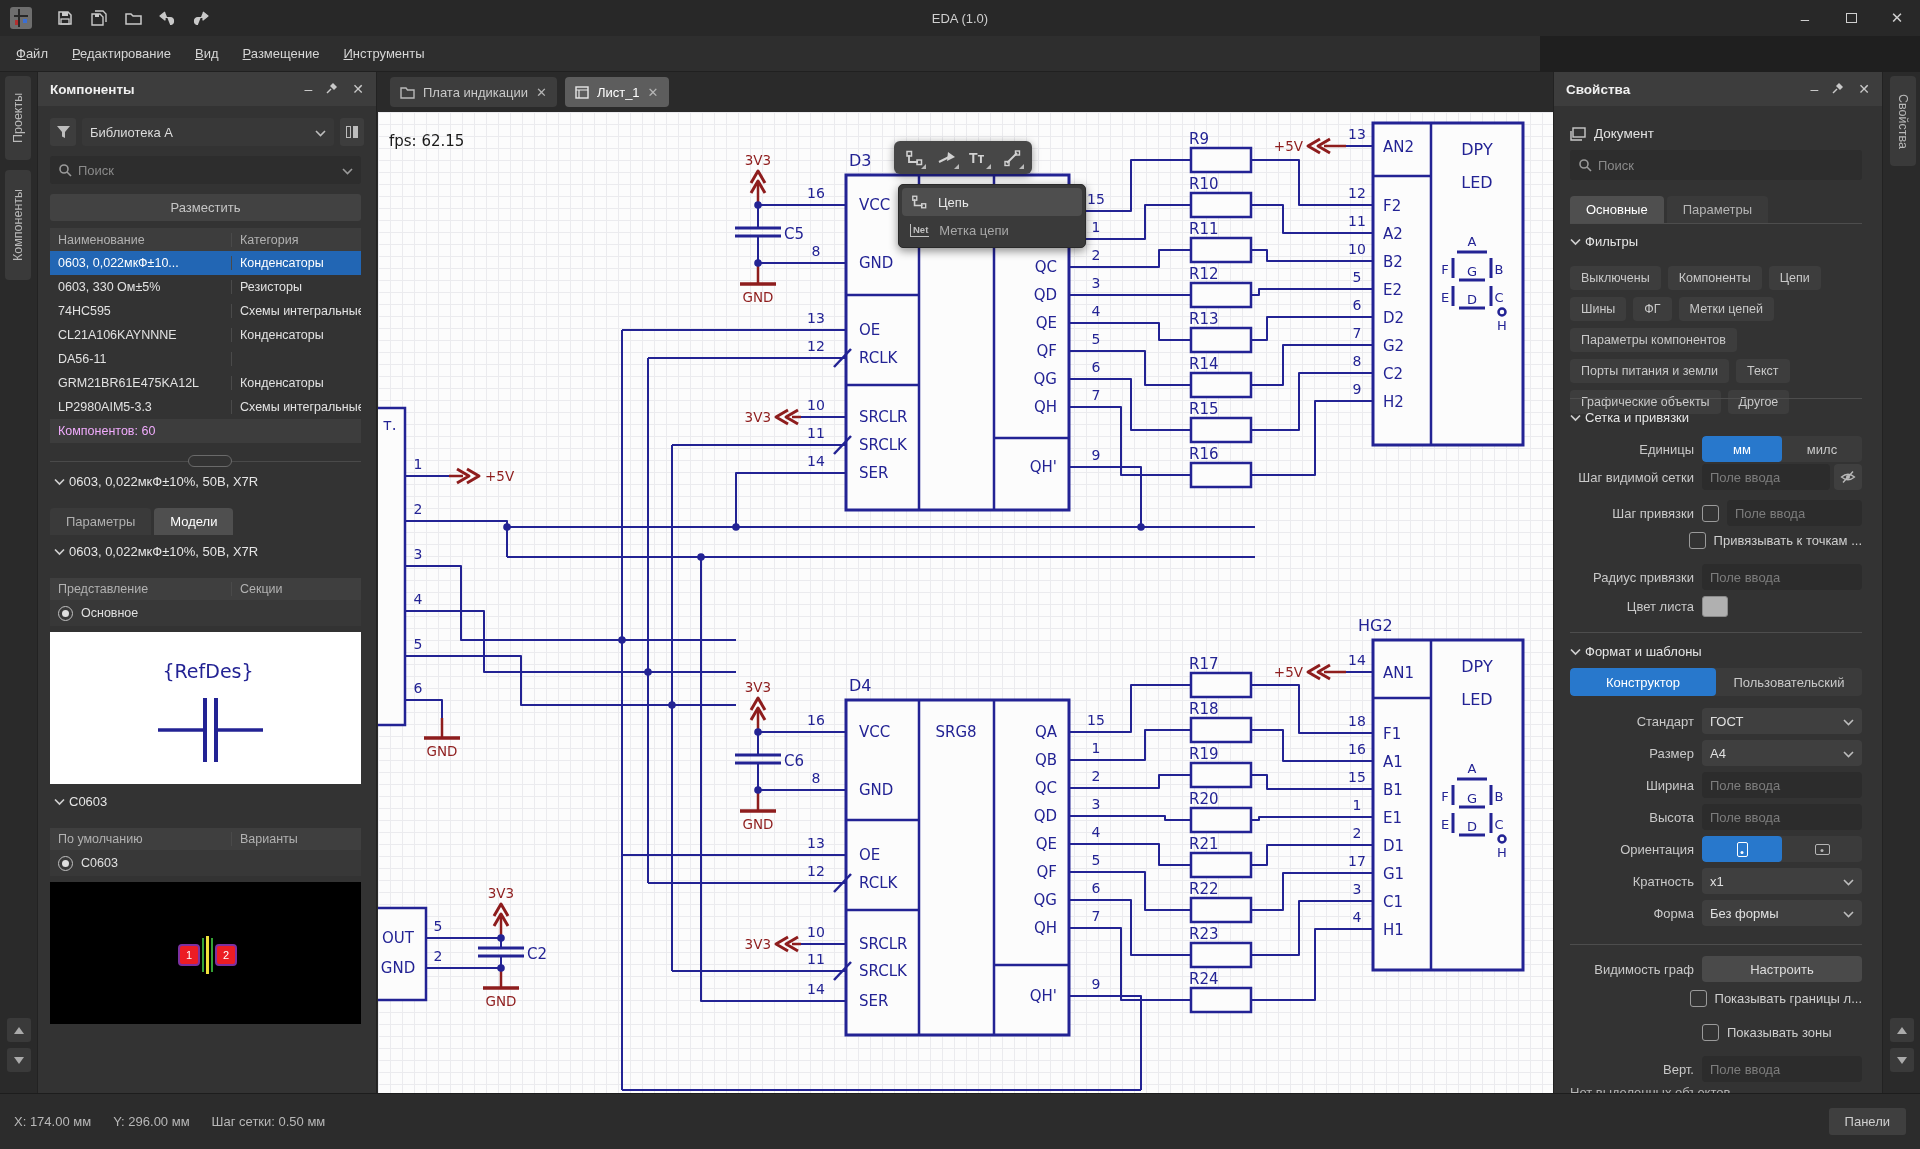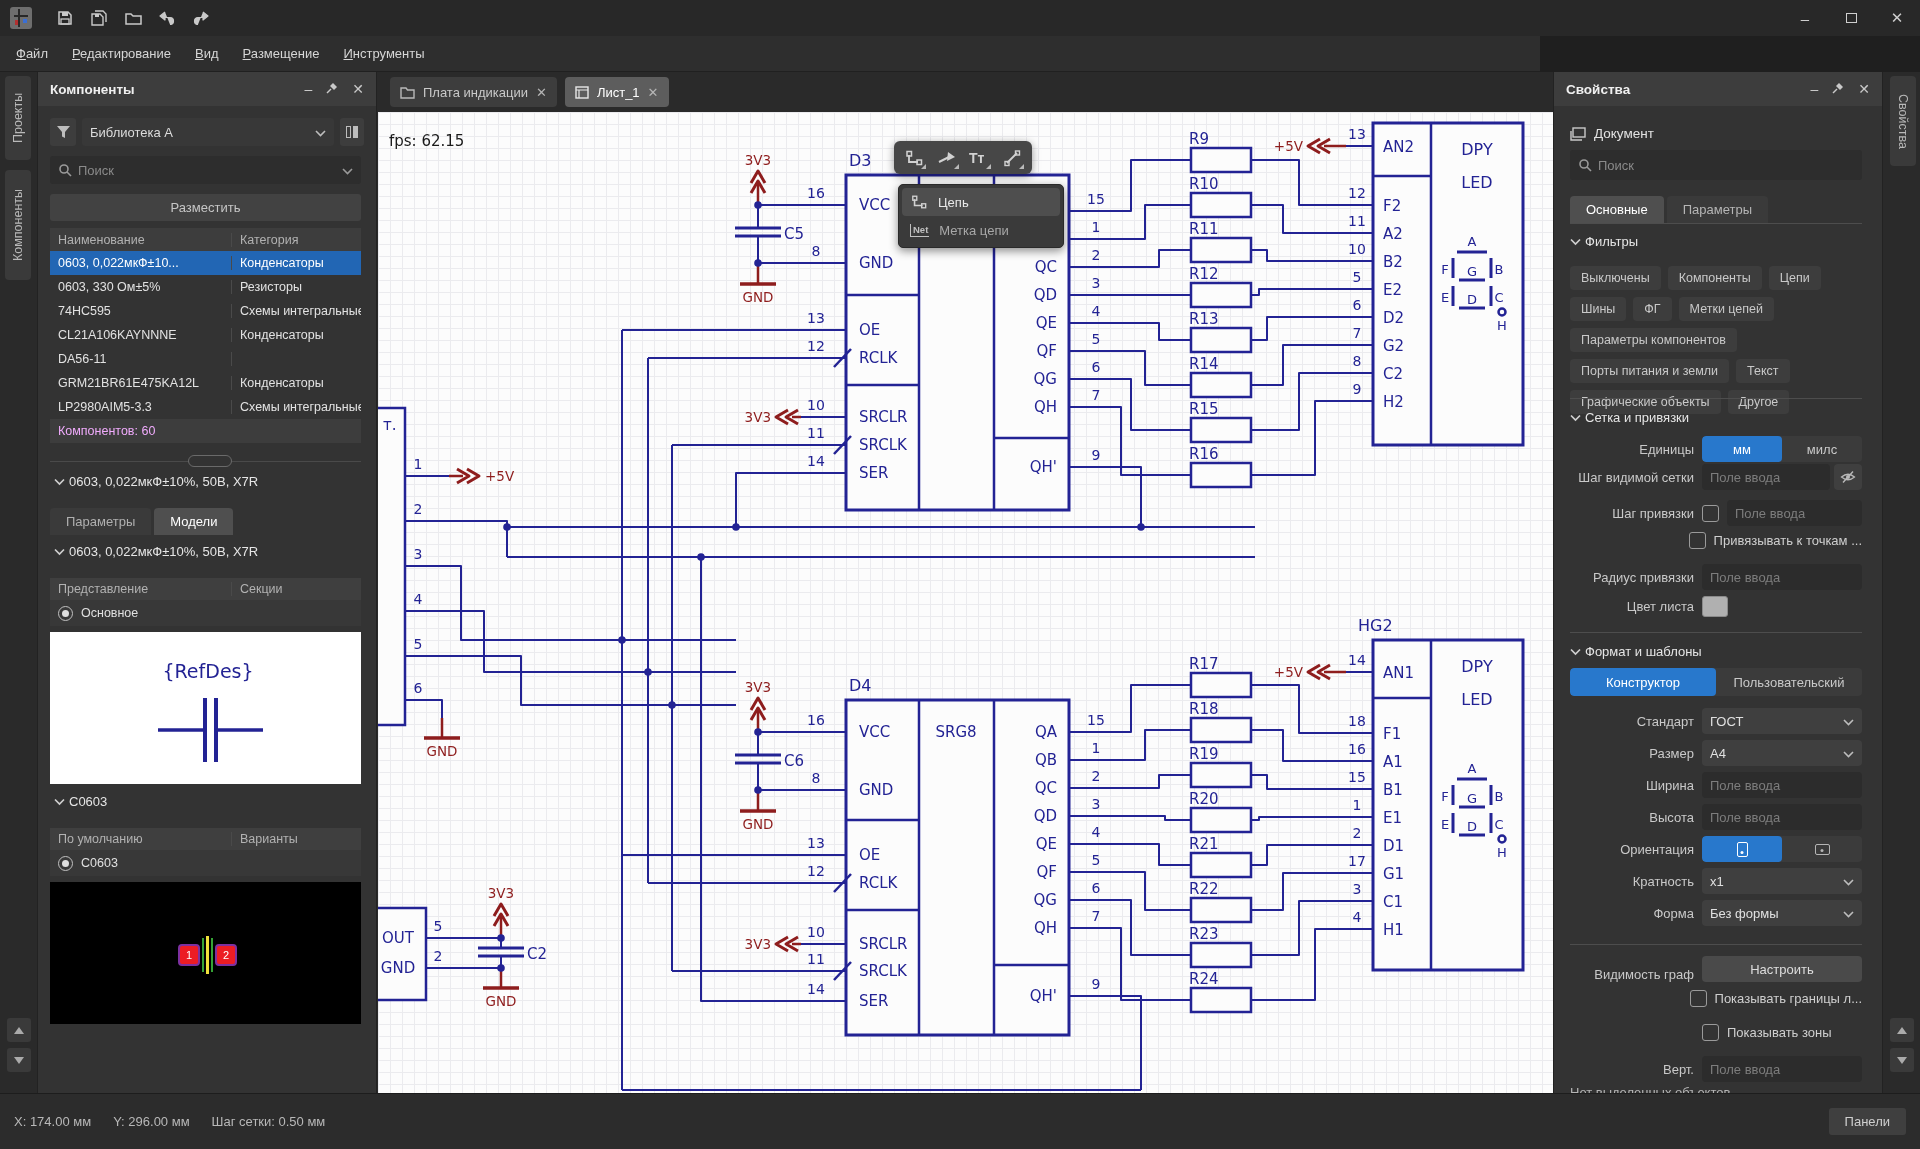--- a/index.html
+++ b/index.html
@@ -100,21 +100,21 @@
     background-size:12px 12px; overflow:hidden; }
   .fps { position:absolute; left:11px; top:20px; color:#1a1a1a; font-size:15px; font-family:"DejaVu Sans",sans-serif; }
   svg.schem { position:absolute; left:0; top:0; }
   
   .fl-toolbar { position:absolute; left:516px; top:29px; width:138px; height:33px; background:#474747;
     border-radius:6px; display:flex; align-items:center; justify-content:space-around; padding:0 4px;
     box-shadow:0 2px 8px rgba(0,0,0,.4); }
   .fl-tool { position:relative; width:28px; height:27px; display:flex; align-items:center; justify-content:center; border-radius:4px; }
   .fl-tool .corner { position:absolute; right:2px; bottom:2px; width:0; height:0;
     border-bottom:5px solid #b9b9b9; border-left:5px solid transparent; }
-  .ctx-menu { position:absolute; left:520px; top:72px; width:166px; height:64px; background:#3a3a3a;
+  .ctx-menu { position:absolute; left:520px; top:72px; width:188px; height:64px; background:#3a3a3a;
     border:1px solid #2a2a2a; border-radius:5px; box-shadow:0 3px 10px rgba(0,0,0,.45); padding:3px; }
   .ctx-item { height:28px; display:flex; align-items:center; gap:10px; padding:0 8px; border-radius:4px;
     color:#a8a8a8; font-size:13px; }
   .ctx-item.active { background:#4e4e4e; color:#e8e8e8; }
   .net-badge { font-size:9.5px; color:#c0c0c0; border-bottom:1.5px solid #c0c0c0; border-left:1px solid #c0c0c0;
     padding:0 1px 1px 2px; font-weight:bold; }
   
   .panel-right { position:absolute; right:38px; top:0; width:329px; bottom:0; background:#333333; border-left:1px solid #222; }
   .pr-item { position:absolute; left:16px; right:20px; }
   .pr-label-row { display:flex; align-items:center; }
@@ -180,20 +180,21 @@
       <svg class="icon-s" width="18" height="14" viewBox="0 0 18 14">
           <path d="M7 1 2 5l5 4V6.5h5a3.5 3.5 0 0 1 0 7" fill="#c9c9c9" stroke="#c9c9c9" stroke-width="1.2" stroke-linejoin="round" fill-rule="evenodd"></path>
         </svg>
     </span>
     <span class="tb-btn">
       <svg class="icon-s" width="18" height="14" viewBox="0 0 18 14">
           <path d="M11 1l5 4-5 4V6.5H6a3.5 3.5 0 0 0 0 7" fill="#c9c9c9" stroke="#c9c9c9" stroke-width="1.2" stroke-linejoin="round"></path>
         </svg>
     </span>
   </div>
+  <div class="win-title">EDA (1.0)</div>
   <div class="win-ctrls">
     <span class="win-btn">–</span>
     <span class="win-btn">
         <span class="max-glyph"></span>
       </span>
     <span class="win-btn">✕</span>
   </div>
 </div>
 
 <div class="menubar">
@@ -1024,21 +1025,21 @@
       <div class="pr-ctrl pr-select">
         <span>Без формы</span>
         <span class="chev"><svg width="11" height="7" viewBox="0 0 11 7">
               <path d="M1 1l4.5 4.5L10 1" stroke="#bdbdbd" stroke-width="1.6" fill="none"></path>
             </svg></span>
       </div>
     </div>
 
     <div class="hr" style="top:872px;"></div>
 
-    <div class="pr-item pr-label-row" style="top:884px;align-items:flex-end;">
+    <div class="pr-item pr-label-row" style="top:884px;">
       <span class="pr-label">Видимость граф</span>
       <div class="pr-ctrl pr-btn">Настроить</div>
     </div>
 
     <div class="pr-item pr-label-row" style="top:918px;">
       <span class="pr-label"></span>
       <span class="cb" style="margin-right:8px;"></span>
       <span style="color:#cfcfcf; font-size:13px; white-space:nowrap;">Показывать границы л...</span>
     </div>
 

